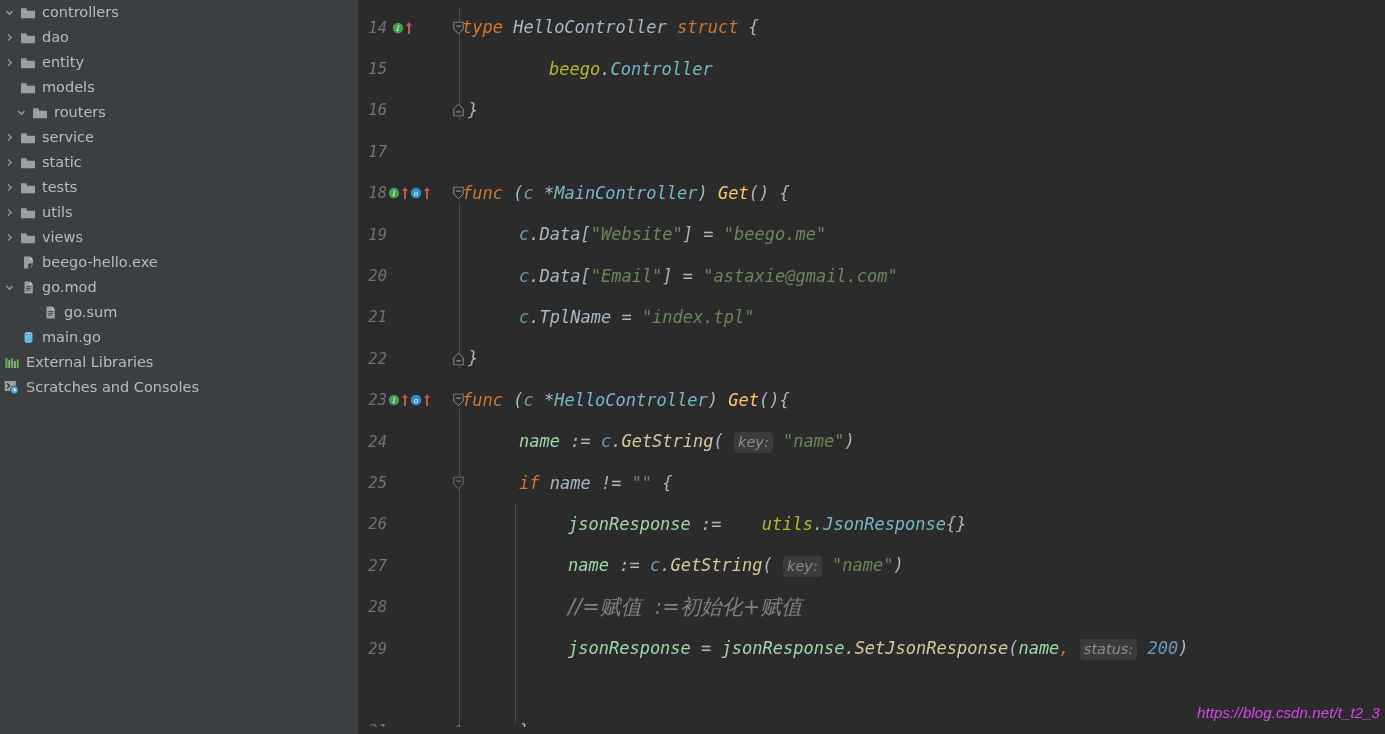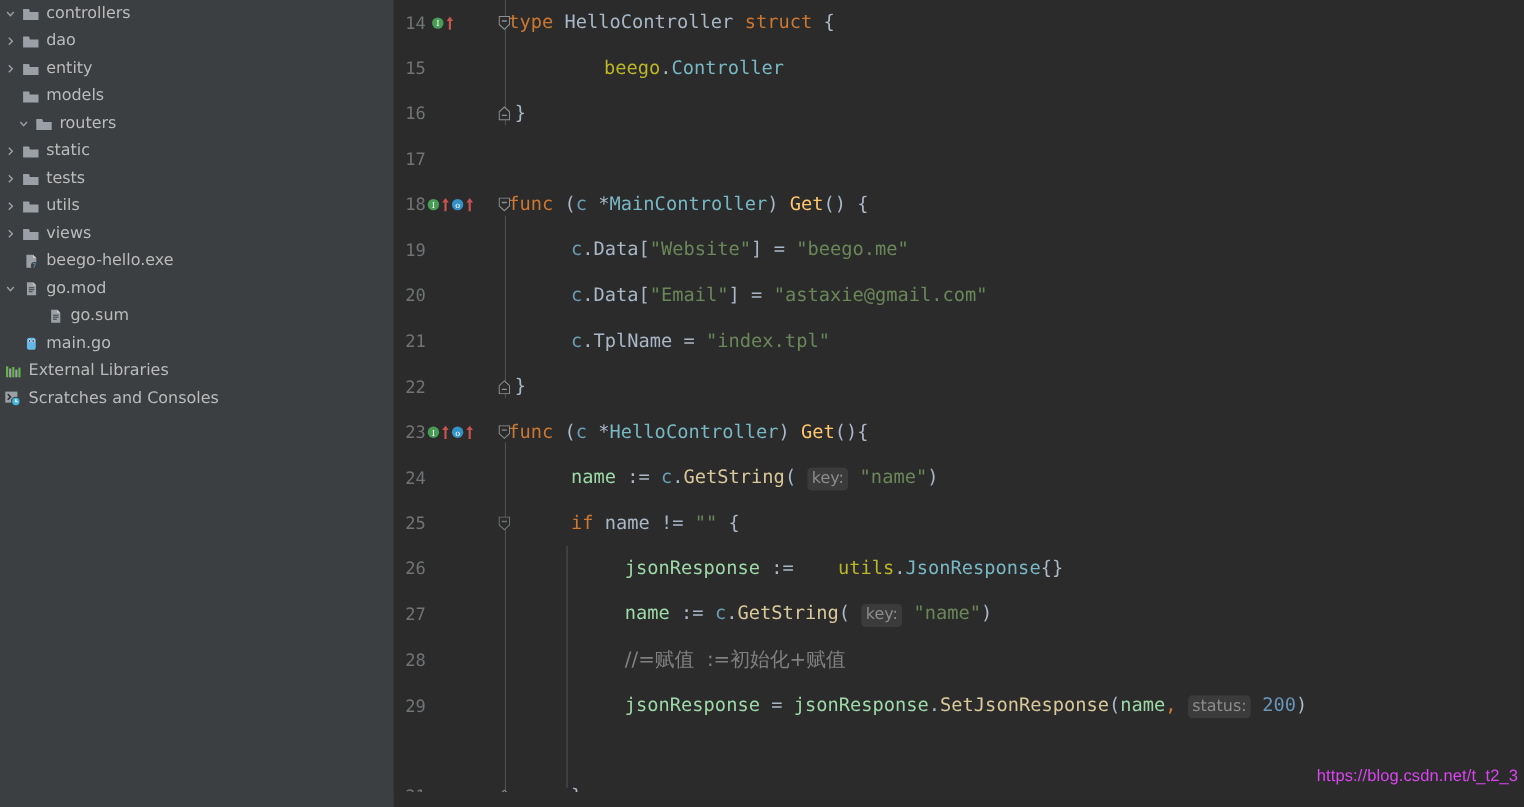--- a/index.html
+++ b/index.html
@@ -2,21 +2,21 @@
 <html><head>
 <meta charset="utf-8">
 <style>
   * { box-sizing: border-box; margin: 0; padding: 0; }
   html, body {
     width: 1385px; height: 734px;
     background: #2b2b2b;
     font-family: "DejaVu Sans", sans-serif;
     overflow: hidden;
   }
-  #app { display: flex; width: 1385px; height: 734px; }
+  #app { display: flex; width: 1385px; height: 734px; align-items: center; }
 
   
   #sidebar {
     width: 358px; height: 734px;
     background: #3c3f41;
     flex: 0 0 358px;
     position: relative;
     overflow: hidden;
   }
   .tree-row {
@@ -47,20 +47,21 @@
   .ic svg { display: block; }
   .tree-label { line-height: 1; padding-bottom: 1px; }
 
   
   #editor {
     flex: 1 1 auto; height: 720px;
     background: #2b2b2b;
     position: relative;
     overflow: hidden;
     font-family: "DejaVu Sans Mono", monospace;
+    font-style: italic;
   }
   .code-line {
     height: 41.4px;
     position: relative;
     display: flex;
     align-items: center;
   }
   .lnum {
     position: absolute;
     left: 0; width: 29px;
@@ -116,21 +117,21 @@
   .meth { color: #d9c89a; }
 
   .hint {
     background: #3b3b3b;
     color: #8c8c8c;
     border-radius: 4px;
     padding: 2px 4px 3px 4px;
     font-size: 14.5px;
     font-family: "DejaVu Sans", sans-serif;
   }
-  .cjk { font-family: "DejaVu Sans", sans-serif; font-size: 18px; }
+  .cjk { font-family: "DejaVu Sans", sans-serif; font-size: 21px; }
 
   #watermark {
     position: absolute;
     right: 5px; bottom: 6px;
     color: #d946ef;
     font-size: 15px;
     font-family: "Liberation Sans", sans-serif;
     letter-spacing: 0.1px;
   }
 </style>
@@ -207,20 +208,34 @@
       <span class="ic">
           <svg width="16" height="14" viewBox="0 0 16 14">
             <path d="M1 3.2 h5 l1.3 1.6 H15 v7.4 H1 Z" fill="#9aa0a6"></path>
             <path d="M1 2.2 h5.2 l1.2 1.5 H1 Z" fill="#9aa0a6"></path>
           </svg>
         </span>
       <span class="tree-label">routers</span>
     </div>
 
 
+    <div class="tree-row" style="padding-left:0px">
+      <span class="twisty">
+          <svg width="11" height="11" viewBox="0 0 11 11">
+            <path d="M4 2.4 L7.2 5.5 L4 8.6" fill="none" stroke="#9aa0a6" stroke-width="1.3"></path>
+          </svg>
+        </span>
+      <span class="ic">
+          <svg width="16" height="14" viewBox="0 0 16 14">
+            <path d="M1 3.2 h5 l1.3 1.6 H15 v7.4 H1 Z" fill="#9aa0a6"></path>
+            <path d="M1 2.2 h5.2 l1.2 1.5 H1 Z" fill="#9aa0a6"></path>
+          </svg>
+        </span>
+      <span class="tree-label">service</span>
+    </div>
 
     <div class="tree-row" style="padding-left:0px">
       <span class="twisty">
           <svg width="11" height="11" viewBox="0 0 11 11">
             <path d="M4 2.4 L7.2 5.5 L4 8.6" fill="none" stroke="#9aa0a6" stroke-width="1.3"></path>
           </svg>
         </span>
       <span class="ic">
           <svg width="16" height="14" viewBox="0 0 16 14">
             <path d="M1 3.2 h5 l1.3 1.6 H15 v7.4 H1 Z" fill="#9aa0a6"></path>

